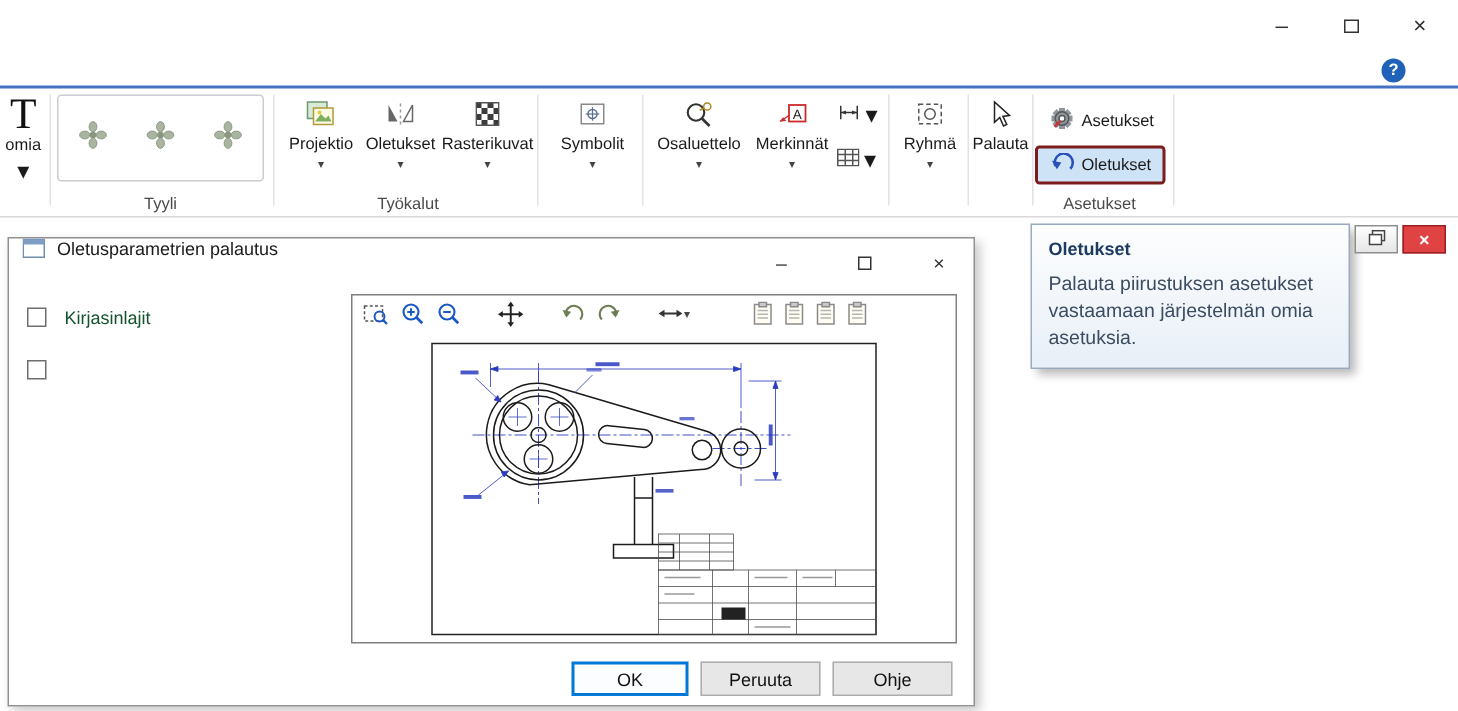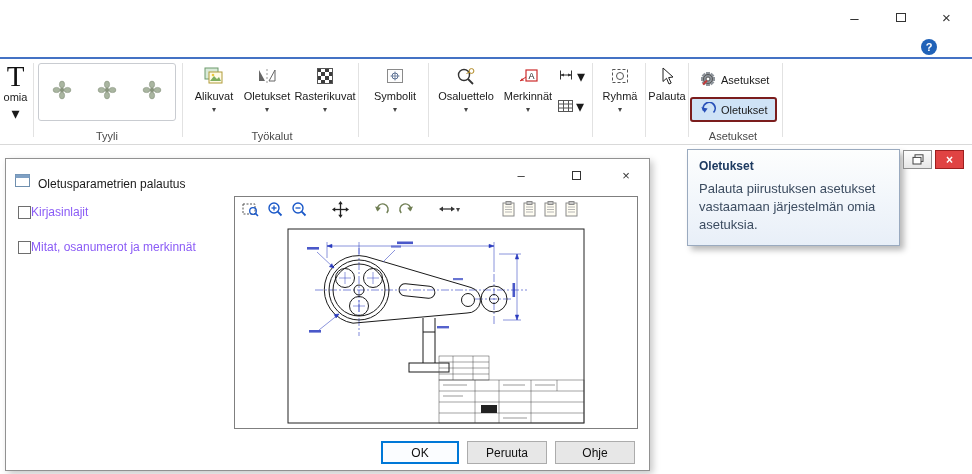--- a/index.html
+++ b/index.html
@@ -35,26 +35,26 @@
   .tt-title{font-size:12px;font-weight:bold;color:#1d3a60;margin-bottom:7px}
   .tt-body{font-size:13px;color:#3c4c60;line-height:1.4;max-width:178px}
 
   
   .mini-ctrl{position:absolute;left:903px;top:150px;display:flex;gap:3px;z-index:6}
   .mini-btn{width:29px;height:19px;display:flex;align-items:center;justify-content:center;border:1px solid #8e8e8e;background:linear-gradient(#fefefe,#e6e6e6)}
   .mini-close{background:#e04343;border-color:#9c1f1f;color:#fff;font-size:12px;font-weight:bold}
 
   
   .dialog{position:absolute;left:5px;top:158px;width:645px;height:313px;background:#fff;border:1px solid #919191;box-shadow:3px 3px 7px rgba(0,0,0,.22);z-index:3}
-  .dlg-titlebar{position:absolute;left:0;top:0;width:100%;height:32px;display:flex;align-items:flex-end;padding-left:9px;gap:8px}
+  .dlg-titlebar{position:absolute;left:0;top:0;width:100%;height:32px;display:flex;align-items:flex-start;padding-left:9px;gap:8px}
   .dlg-title{font-size:12px;color:#1a1a1a}
   .dlg-ctrl{position:absolute;top:1px;height:30px;width:40px;display:flex;align-items:center;justify-content:center;font-size:13px;color:#333;cursor:default}
   .dlg-min{left:495px}.dlg-max{left:550px}.dlg-close{left:600px}
   .dlg-ctrl .sq{width:9px;height:9px}
-  .chk{position:absolute;left:12px;display:flex;align-items:flex-end;gap:0;font-size:12px;color:#8b5cf6}
+  .chk{position:absolute;left:12px;display:flex;align-items:flex-start;gap:12px;font-size:12px;color:#14532d}
   .chk .box{width:13px;height:13px;border:1px solid #6e6e6e;background:#fff}
   .chk1{top:46px}.chk2{top:81px}
   .preview{position:absolute;left:228px;top:37px;width:404px;height:233px;border:1px solid #7f7f7f;background:#fff}
   .pv-toolbar{position:absolute;left:0;top:0;width:100%;height:24px;display:flex;align-items:center;padding-left:7px;gap:8px}
   .pv-tool{display:flex;align-items:center;height:20px}
   .pv-sp{width:9px}
   .pv-arr{font-size:8px;color:#444;margin-left:1px}
   .sheet{position:absolute;left:52px;top:31px}
   .dlg-btn{position:absolute;top:282px;height:23px;display:flex;align-items:center;justify-content:center;font-size:12px;color:#111;cursor:default}
   .btn-ok{left:375px;width:78px;background:#fbfdff;border:2px solid #0078d7}
@@ -125,21 +125,21 @@
 
   <div class="big-btn" style="left:188px;width:52px">
     <span class="bicon">
         <svg width="20" height="18" viewBox="0 0 20 18">
           <rect x="1" y="1" width="13" height="11" fill="#d9ead9" stroke="#6d9a6d"></rect>
           <rect x="5" y="5" width="13" height="11" fill="#fffbe6" stroke="#b09b3a"></rect>
           <path d="M6 14 l4 -5 3 3 2 -2 2 4 z" fill="#7fae5f"></path>
           <circle cx="9" cy="8" r="1.3" fill="#e8c83c"></circle>
         </svg>
       </span>
-    <span class="blbl">Alikuvat</span>
+    <span class="blbl">Projektio</span>
     <span class="barr">▾</span>
   </div>
   <div class="big-btn" style="left:242px;width:50px">
     <span class="bicon">
         <svg width="20" height="16" viewBox="0 0 20 16">
           <path d="M2 2 L8 13 L2 13 Z" fill="#666"></path>
           <line x1="10" y1="1" x2="10" y2="15" stroke="#999" stroke-dasharray="2 2"></line>
           <path d="M18 2 L12 13 L18 13 Z" fill="none" stroke="#666"></path>
         </svg>
       </span>
@@ -311,21 +311,20 @@
   <div class="dlg-ctrl dlg-close">
       <span>×</span>
     </div>
 
   <div class="chk chk1">
     <span class="box"></span>
     <span>Kirjasinlajit</span>
   </div>
   <div class="chk chk2">
     <span class="box"></span>
-    <span>Mitat, osanumerot ja merkinnät</span>
   </div>
 
   <div class="preview">
     <div class="pv-toolbar">
       <span class="pv-tool">
           <svg width="17" height="15" viewBox="0 0 17 15">
             <rect x="1" y="2" width="12" height="10" fill="none" stroke="#555" stroke-dasharray="2 1.5"></rect>
             <circle cx="11" cy="9" r="3.3" fill="none" stroke="#1a58c8" stroke-width="1.3"></circle>
             <line x1="13.4" y1="11.4" x2="16" y2="14" stroke="#1a58c8" stroke-width="1.5"></line>
           </svg>

